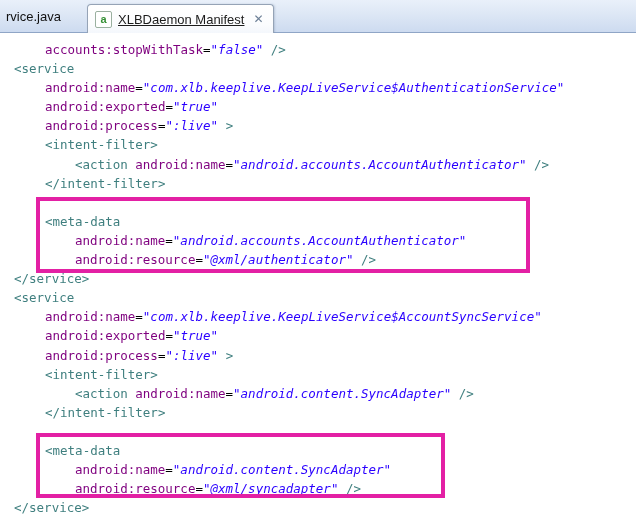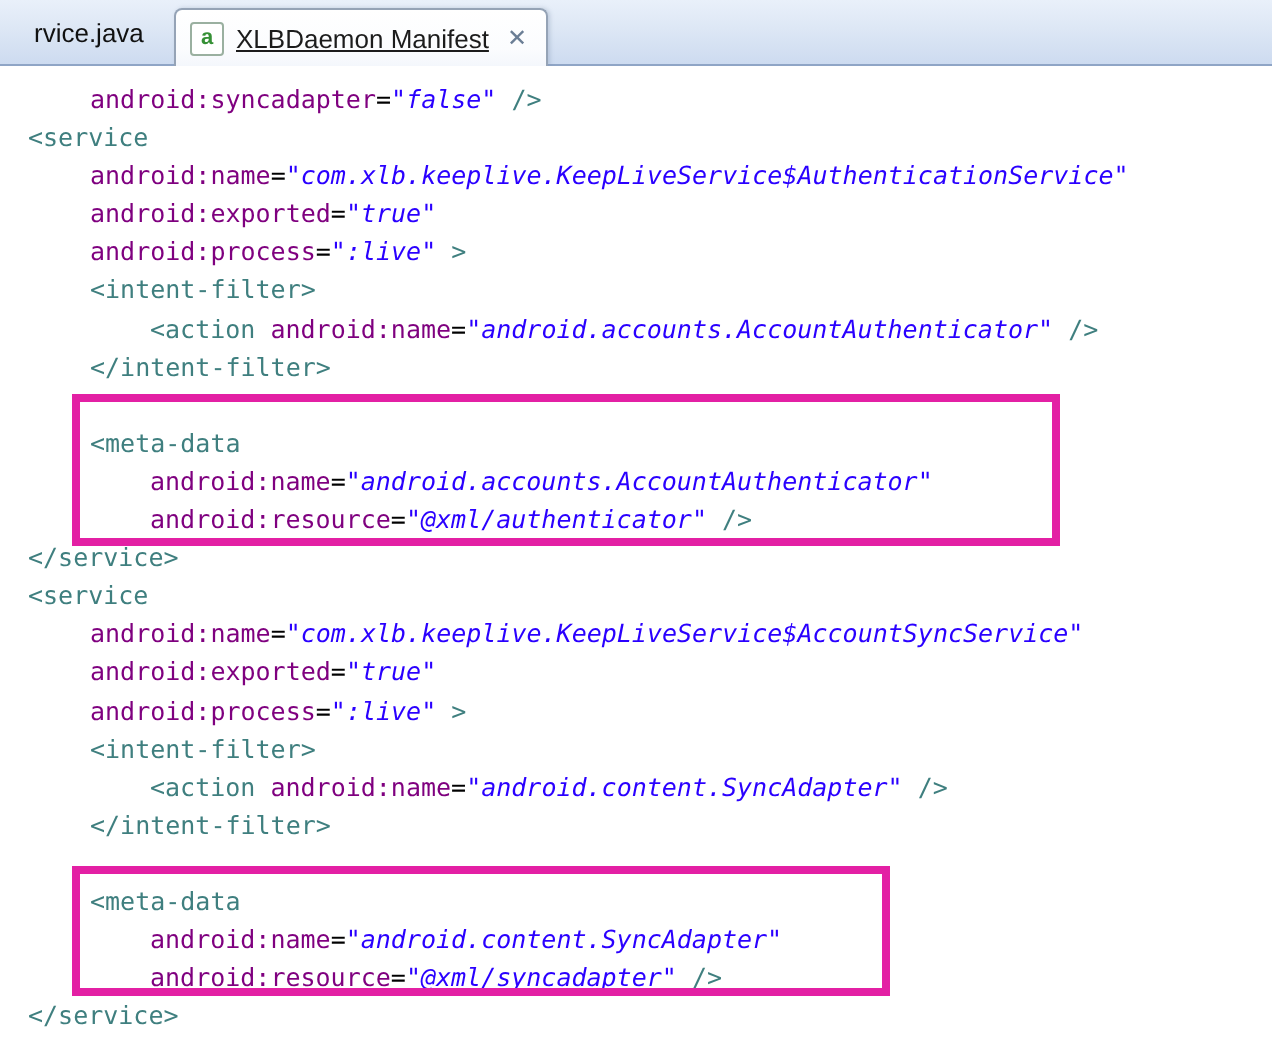--- a/index.html
+++ b/index.html
@@ -12,21 +12,21 @@
   .tabbar{
     height:32px;
     background:linear-gradient(to bottom,#e9f0fa 0%,#dde7f5 45%,#cddbf0 100%);
     border-bottom:1px solid #8fa5c6;
     display:flex;align-items:flex-end;
     position:relative;
   }
   .tab-inactive{
     width:87px;height:32px;
     display:flex;align-items:center;
-    padding-left:17px;box-sizing:border-box;
+    padding-left:6px;box-sizing:border-box;
     font-size:13px;color:#111;
     white-space:nowrap;overflow:hidden;
     cursor:default;
   }
   .tab-active{
     display:flex;align-items:center;
     height:29px;margin-bottom:-1px;
     padding:0 9px 0 7px;box-sizing:border-box;
     background:linear-gradient(to bottom,#ffffff 0%,#fbfcfe 70%,#f4f7fc 100%);
     border:1px solid #95a3b6;border-bottom:none;
@@ -77,21 +77,21 @@
   </div>
   <div class="tab-active">
     <span class="tab-icon">a</span>
     <span class="tab-label">XLBDaemon Manifest</span>
     <span class="tab-close">✕</span>
   </div>
 </div>
 
 <div class="editor">
   <div id="code">
-      <div class="line" style="padding-left: 45px;"><span class="tk-a">android:syncadapter</span><span class="tk-p">=</span><span class="tk-v">"false"</span><span class="tk-p"> </span><span class="tk-t">/&gt;</span></div>
+      <div class="line" style="padding-left: 45px;"><span class="tk-a">accounts:stopWithTask</span><span class="tk-p">=</span><span class="tk-v">"false"</span><span class="tk-p"> </span><span class="tk-t">/&gt;</span></div>
       <div class="line" style="padding-left: 14px;"><span class="tk-t">&lt;service</span></div>
       <div class="line" style="padding-left: 45px;"><span class="tk-a">android:name</span><span class="tk-p">=</span><span class="tk-v">"com.xlb.keeplive.KeepLiveService$AuthenticationService"</span></div>
       <div class="line" style="padding-left: 45px;"><span class="tk-a">android:exported</span><span class="tk-p">=</span><span class="tk-v">"true"</span></div>
       <div class="line" style="padding-left: 45px;"><span class="tk-a">android:process</span><span class="tk-p">=</span><span class="tk-v">":live"</span><span class="tk-p"> </span><span class="tk-t">&gt;</span></div>
       <div class="line" style="padding-left: 45px;"><span class="tk-t">&lt;intent-filter&gt;</span></div>
       <div class="line" style="padding-left: 75px;"><span class="tk-t">&lt;action</span><span class="tk-p"> </span><span class="tk-a">android:name</span><span class="tk-p">=</span><span class="tk-v">"android.accounts.AccountAuthenticator"</span><span class="tk-p"> </span><span class="tk-t">/&gt;</span></div>
       <div class="line" style="padding-left: 45px;"><span class="tk-t">&lt;/intent-filter&gt;</span></div>
       <div class="line" style="padding-left: 14px;"></div>
       <div class="line" style="padding-left: 45px;"><span class="tk-t">&lt;meta-data</span></div>
       <div class="line" style="padding-left: 75px;"><span class="tk-a">android:name</span><span class="tk-p">=</span><span class="tk-v">"android.accounts.AccountAuthenticator"</span></div>

